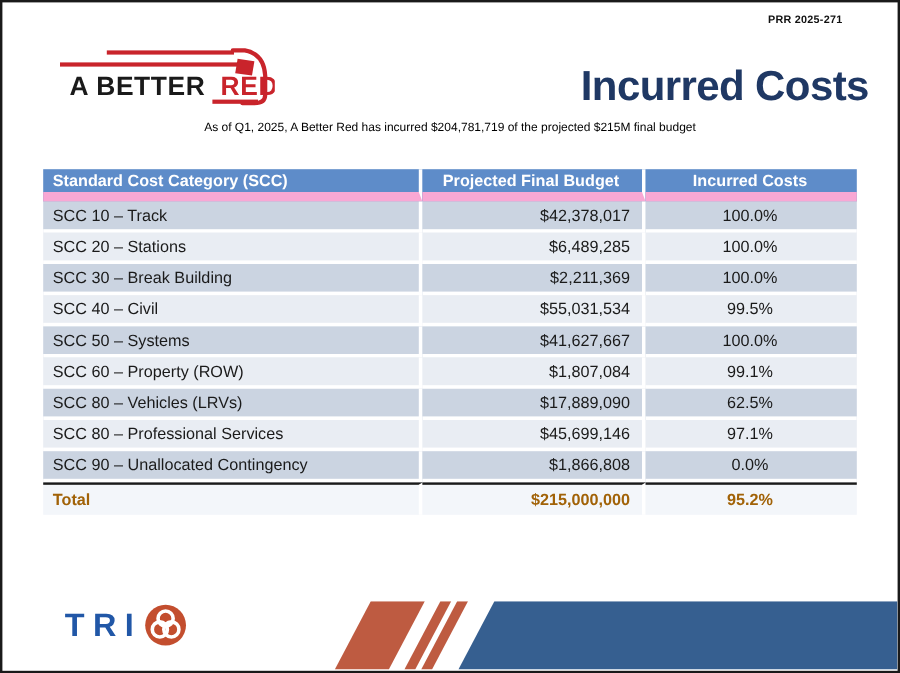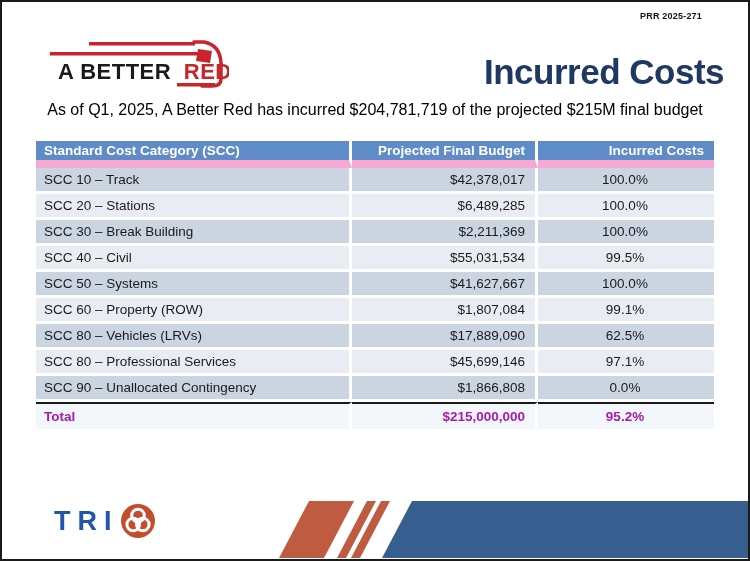--- a/index.html
+++ b/index.html
@@ -18,53 +18,53 @@
     letter-spacing:.2px;
   }
   .abr-logo{position:absolute;left:42px;top:34px;}
   .page-title{
     position:absolute;top:50px;right:24px;
     font-size:35px;font-weight:bold;color:var(--title-navy,#1F3864);
     letter-spacing:-.5px;
   }
   .subtitle{
     position:absolute;top:99px;left:0;width:100%;
-    text-align:center;font-size:16px;color:#000;
+    text-align:center;font-size:10px;color:#000;
   }
   table.cost-table{
     position:absolute;left:34px;top:139px;
     width:678px;border-collapse:separate;border-spacing:0;
     table-layout:fixed;
   }
   .cost-table th,.cost-table td{
     box-sizing:border-box;
     font-size:13.5px;
     vertical-align:middle;
     padding:0 10px 0 8px;
   }
   .cost-table th{
     background:var(--header-blue,#5E8CC9);
     color:#fff;font-weight:bold;height:27px;
     border-bottom:8px solid #f9a8d4;
   }
   .cost-table th:not(:last-child),
   .cost-table td:not(:last-child){border-right:3px solid #fff;}
   .cost-table th.col-category{text-align:left;}
-  .cost-table th.col-budget,.cost-table th.col-incurred{text-align:right;}
+  .cost-table th.col-budget,.cost-table th.col-incurred{text-align:center;}
   .cost-table tbody td{
     height:26px;color:#1a1a1a;border-bottom:3px solid #fff;
   }
   .cost-table tbody tr:nth-child(odd) td{background:var(--row-dark,#CBD4E1);}
   .cost-table tbody tr:nth-child(even) td{background:var(--row-light,#E9EDF3);}
   .cost-table td.cell-category{text-align:left;}
   .cost-table td.cell-budget{text-align:right;padding-left:36px;}
   .cost-table td.cell-incurred{text-align:center;}
   .cost-table tfoot td{
     height:27px;background:var(--total-bg,#F3F6FA);
-    font-weight:bold;color:#a21caf;
+    font-weight:bold;color:#a16207;
     border-top:2px solid #1a1a1a;
   }
   .trimet-logo{
     position:absolute;left:52px;bottom:20px;
     display:flex;align-items:center;
     color:var(--trimet-blue,#2157A7);
     font-size:27px;font-weight:bold;letter-spacing:7px;
   }
   .trimet-logo .word{line-height:36px;}
   .trimet-logo .word.tri{margin-right:1px;}

